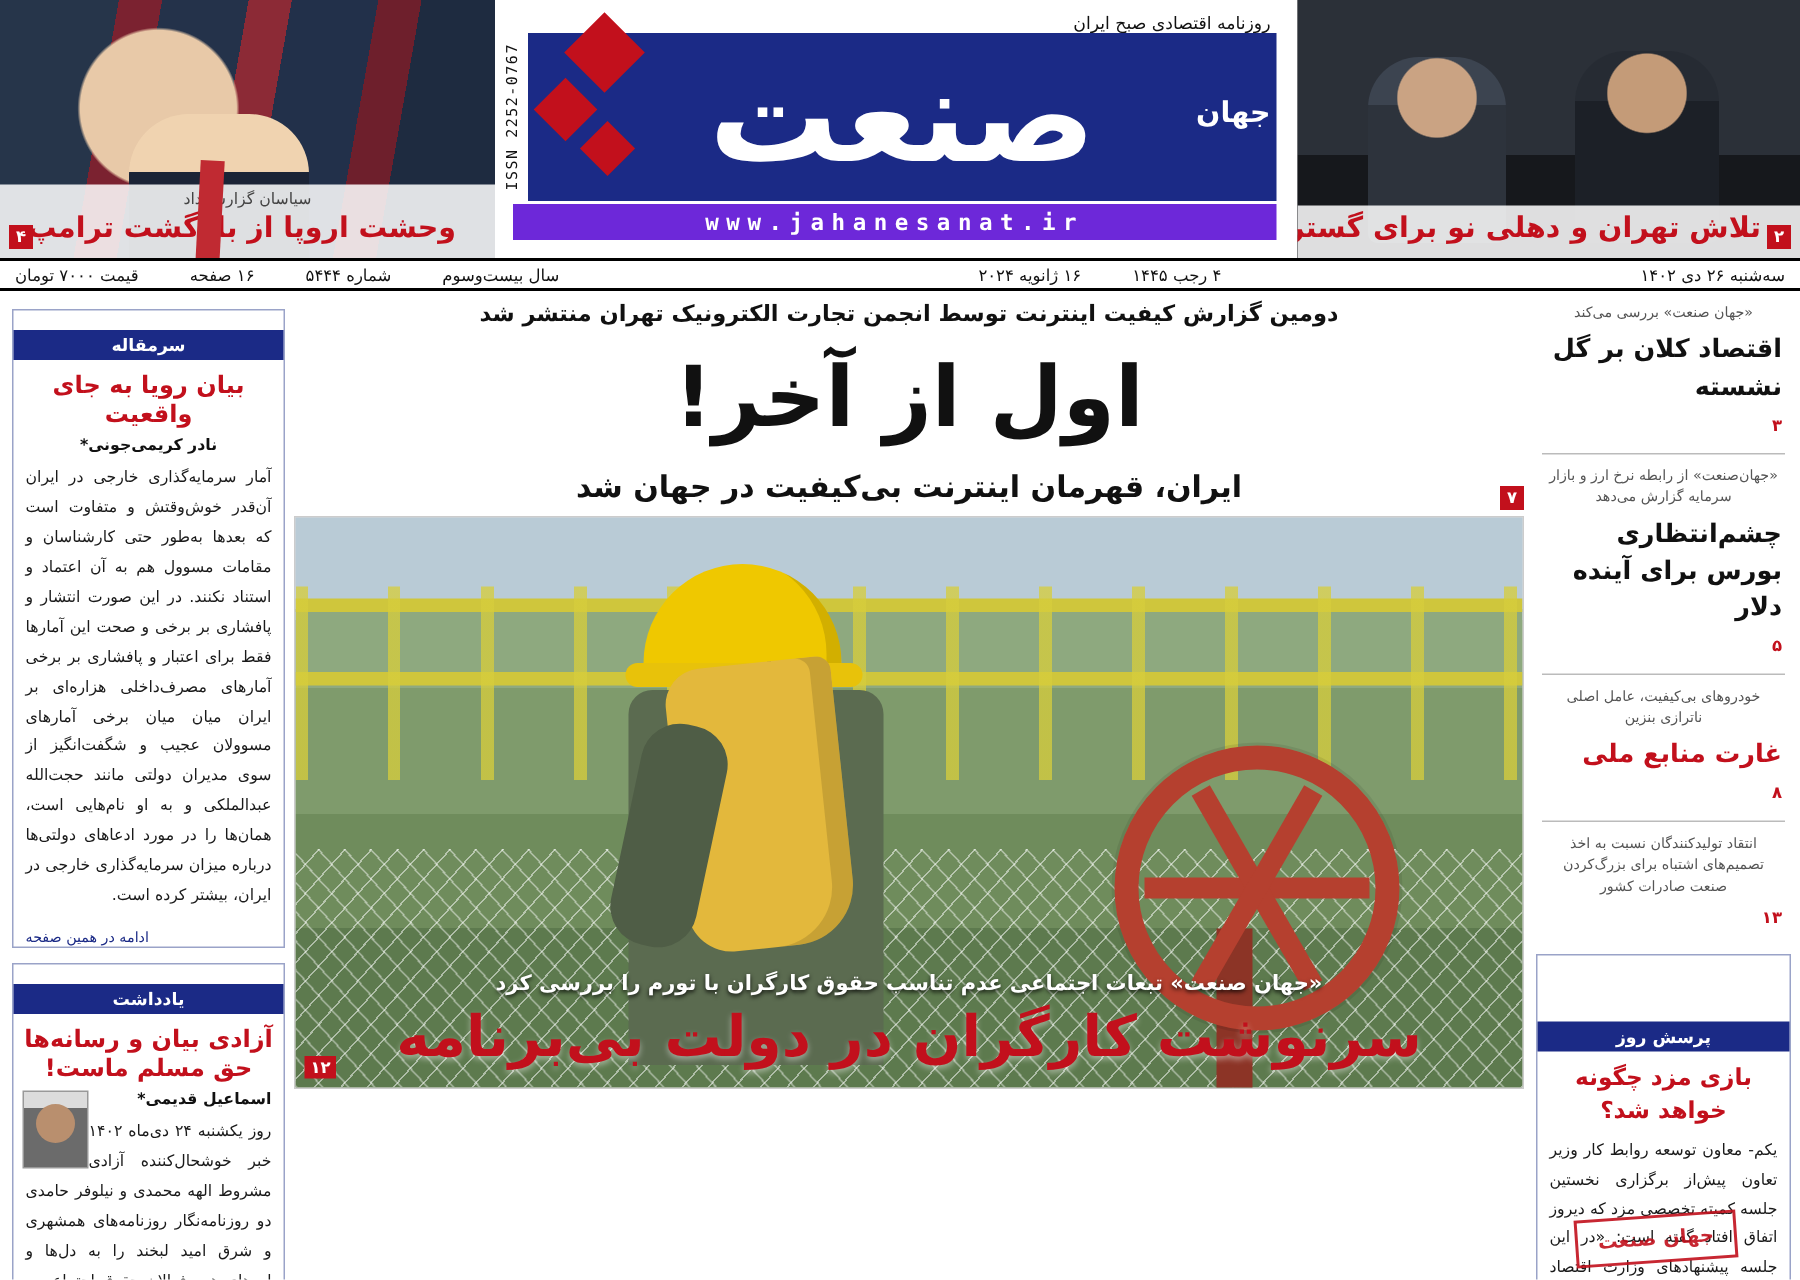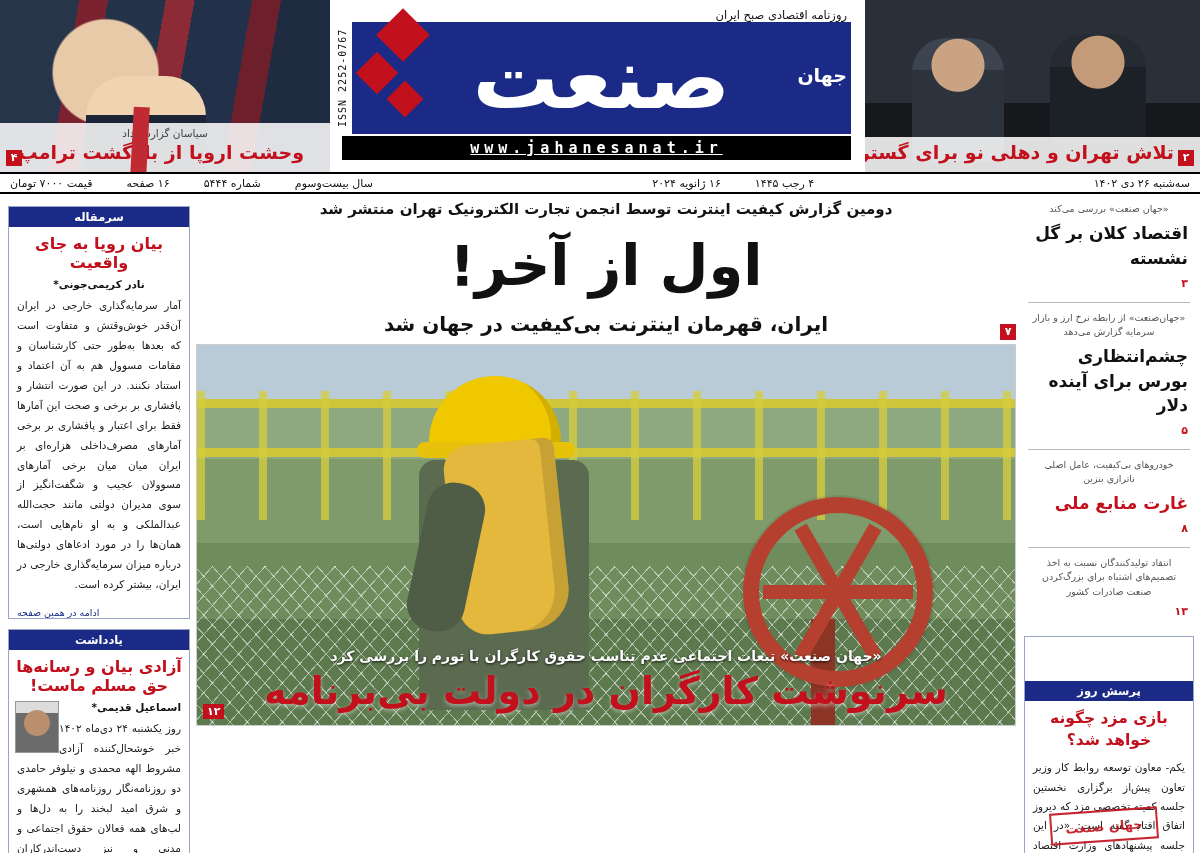--- a/index.html
+++ b/index.html
@@ -82,23 +82,23 @@
   }
   .issn {
     position: absolute; left: 3px; top: 22px; height: 112px; width: 18px;
     writing-mode: vertical-rl; transform: rotate(180deg);
     font-size: 10px; letter-spacing: 1px; color: #111; text-align: center;
     display: flex; align-items: center; justify-content: center;
     font-family: "DejaVu Sans Mono", monospace;
   }
   .mast-url {
     position: absolute; bottom: 12px; left: 12px; right: 14px; height: 24px;
-    background: #000000; color: #fff; font-size: 15px; letter-spacing: 5px;
+    background: #6d28d9; color: #fff; font-size: 15px; letter-spacing: 5px;
     display: flex; align-items: center; justify-content: center; direction: ltr;
-    font-family: "DejaVu Sans Mono", monospace; font-weight: bold; text-decoration: underline;
+    font-family: "DejaVu Sans Mono", monospace; font-weight: bold;
   }
 
   
   .infobar {
     position: absolute; top: 172px; left: 0; width: 1200px; height: 22px;
     border-top: 2px solid #000; border-bottom: 2px solid #000;
     display: flex; align-items: center; justify-content: space-between;
     padding: 0 10px; font-size: 11px; direction: rtl; color: #111;
   }
   .infobar .mid { display: flex; gap: 34px; }
@@ -174,21 +174,21 @@
   .mp-valve2 { position:absolute; right:10%; top:40%; width:190px; height:190px; }
   .mp-valve2::after{content:""; position:absolute; left:50%; top:50%; width:150px; height:14px; background:#b5402f; transform: translate(-50%,-50%) rotate(-60deg);}
   .mp-stem { position:absolute; right: 22%; top: 72%; width: 24px; height: 120px; background:#8c3426; }
   .pagebadge.onphoto-tr { position:absolute; top: -20px; right: 0; }
   .photo-num-bl { position:absolute; left: 6px; bottom: 6px; background:#c2101c; color:#fff; font-size: 11px; font-weight:bold; padding: 1px 4px; }
 
   .cap-strip { position: absolute; left: 0; right: 0; bottom: 0; padding: 8px 10px 10px; direction: rtl; text-align: center; }
   .cap-kicker { font-size: 14px; font-weight: bold; color: #fff; text-shadow: 0 1px 3px rgba(0,0,0,.85); }
   .cap-title { font-size: 38px; font-weight: bold; color: #c2101c; text-shadow: 0 2px 4px rgba(255,255,255,.45); line-height: 1.25; margin-top: 4px; }
   .lc-box { border: 1px solid #9aa3c8; margin-top: 10px; }
-  .lc-box-head { background: #1b2a86; color: #fff; font-size: 11.5px; font-weight: bold; text-align: center; padding: 3px 0; }
+  .lc-box-head { background: #1b2a86; color: #fff; font-size: 11.5px; font-weight: bold; text-align: center; padding: 3px 0; margin-top: 13px; }
   .lc-box-title { font-size: 16px; font-weight: bold; color: #c2101c; text-align: center; padding: 7px 6px 4px; }
   .lc-body { font-size: 10.5px; line-height: 1.9; color: #1a1a1a; text-align: justify; padding: 2px 8px 8px; }
   .stamp {
     position: absolute; left: 26px; bottom: 6px; width: 108px; height: 32px;
     border: 2px solid #c2101c; color: #c2101c; font-size: 13px; font-weight: bold;
     display: flex; align-items: center; justify-content: center; transform: rotate(-4deg);
     direction: rtl; opacity: .9;
   }
   .avatar {
     float: left; width: 44px; height: 52px; margin: 2px 0 4px 6px;

